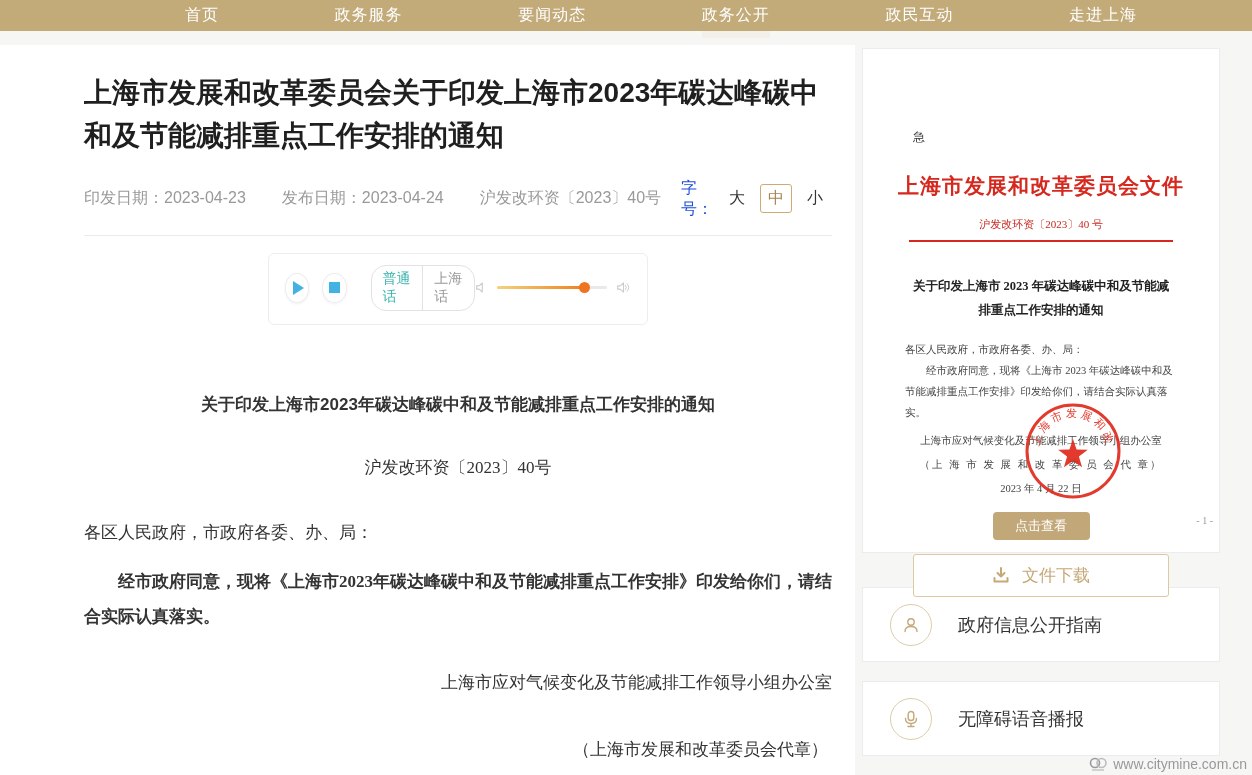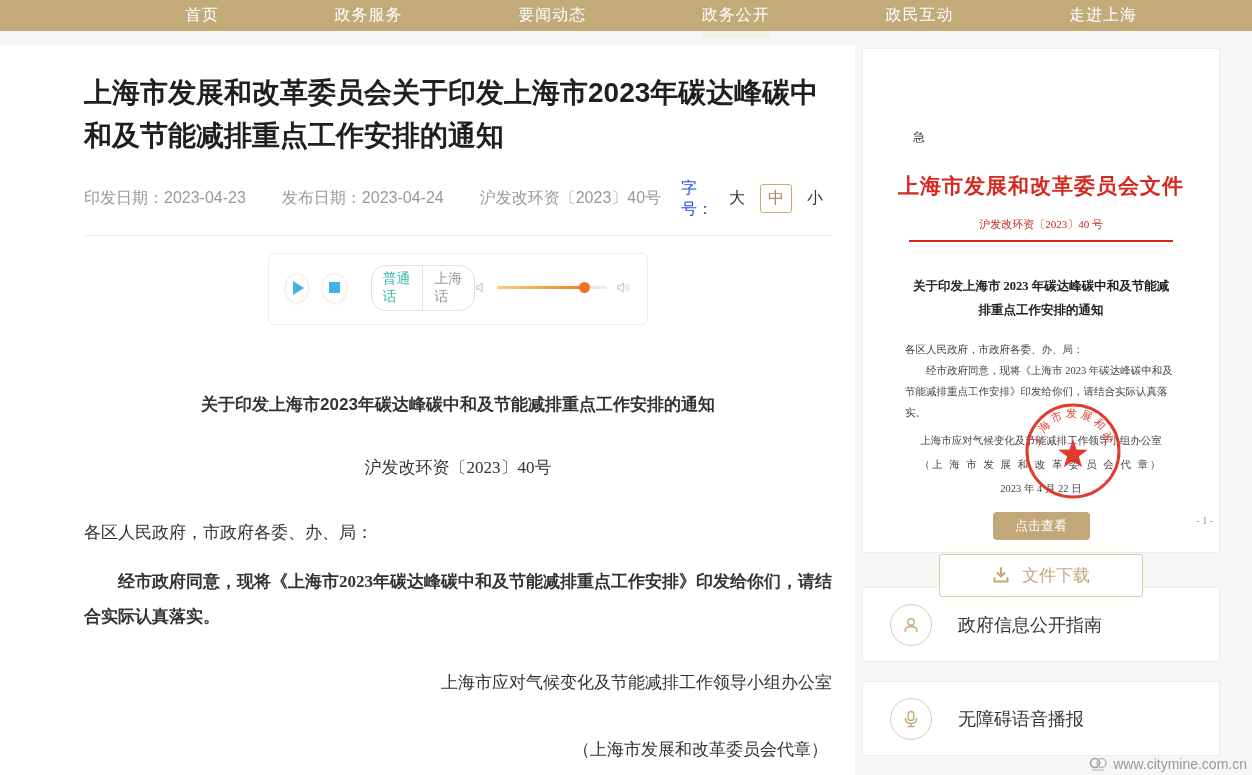--- a/index.html
+++ b/index.html
@@ -126,21 +126,21 @@
   .pv-sign .l2 { margin-top:8px; letter-spacing:2px; }
   .pv-sign .l3 { margin-top:7px; }
   .seal { position:absolute; left:160px; top:352px; opacity:.92; }
   .view-btn {
     display:block; margin:14px auto 0; width:97px; padding:5px 0;
     background:#c2a778; color:#fff; font-size:13px; text-align:center;
     border:none; border-radius:4px; cursor:pointer;
     font-family:"Liberation Sans", sans-serif;
   }
   .dl-btn {
-    margin:14px auto 0; width:204px; padding:9px 0;
+    margin:14px auto 0; width:256px; padding:9px 0;
     background:#fff; border:1px solid #dcc9a2; border-radius:3px;
     color:#c5a876; font-size:17px; display:flex; align-items:center;
     justify-content:center; gap:12px; cursor:pointer;
     font-family:"Liberation Sans", sans-serif;
   }
   .page-num { position:absolute; right:6px; top:466px; color:#999; font-size:10px; }
   .info-card {
     margin-top:34px; height:75px; background:#fff; border:1px solid #ececec;
     display:flex; align-items:center; padding-left:27px; cursor:pointer;
   }

